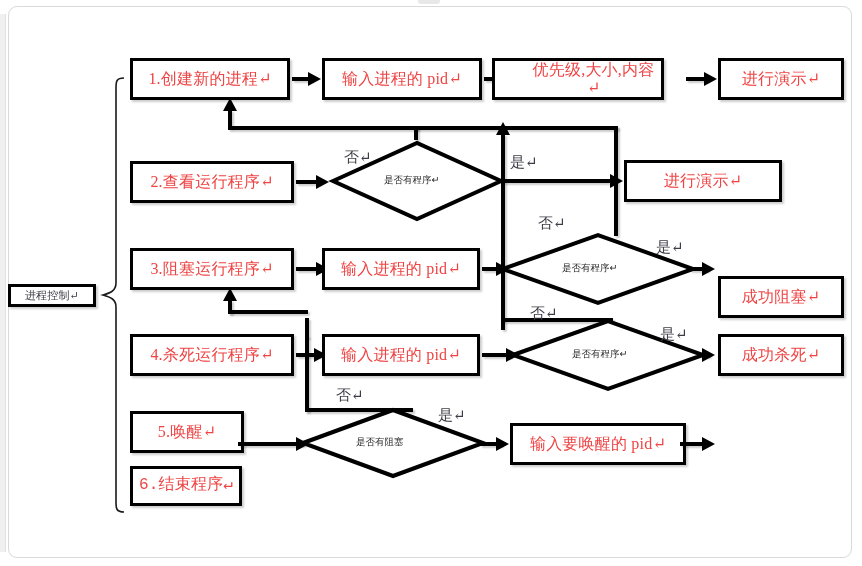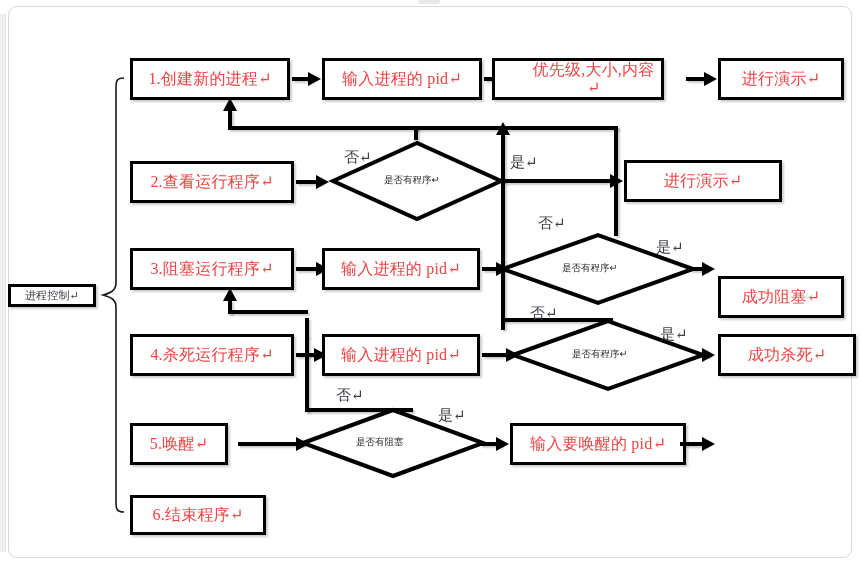--- a/index.html
+++ b/index.html
@@ -130,41 +130,41 @@
     <svg width="196" height="74" viewBox="0 0 196 74">
       <polygon points="3,37 98,3 193,37 98,71" fill="#fff" stroke="#000" stroke-width="4"></polygon>
     </svg>
     <div class="dialabel" style="left:62px;top:30px;">是否有程序↵</div>
   </div>
   <div class="yn" style="left:530px;top:304px;">否↵</div>
   <div class="yn" style="left:660px;top:325px;">是↵</div>
 
   <div class="ln lnh" style="left:700px;top:353px;width:10px;"></div>
   <div class="arrow ar" style="left:702px;top:348px;"></div>
-  <div class="node" style="left:718px;top:334px;width:138px;height:42px;">成功杀死↵</div>
+  <div class="node" style="left:718px;top:334px;width:126px;height:42px;">成功杀死↵</div>
 
   <div class="ln lnh" style="left:305px;top:408px;width:108px;"></div>
   <div class="ln lnv" style="left:305px;top:336px;height:76px;"></div>
 
-  <div class="node" style="left:130px;top:423px;width:98px;height:42px;">5.唤醒↵</div>
+  <div class="node" style="left:130px;top:411px;width:114px;height:42px;">5.唤醒↵</div>
   <div class="ln lnh" style="left:238px;top:442px;width:66px;"></div>
   <div class="arrow ar" style="left:296px;top:437px;"></div>
 
   <div class="dia" style="left:300px;top:407px;">
     <svg width="186" height="72" viewBox="0 0 186 72">
       <polygon points="3,36 93,3 183,36 93,69" fill="#fff" stroke="#000" stroke-width="4"></polygon>
     </svg>
     <div class="dialabel" style="left:56px;top:29px;">是否有阻塞</div>
   </div>
   <div class="yn" style="left:336px;top:386px;">否↵</div>
   <div class="yn" style="left:438px;top:406px;">是↵</div>
 
   <div class="ln lnh" style="left:480px;top:442px;width:22px;"></div>
   <div class="arrow ar" style="left:496px;top:437px;"></div>
 
   <div class="node" style="left:510px;top:423px;width:176px;height:42px;">输入要唤醒的 pid↵</div>
   <div class="ln lnh" style="left:680px;top:442px;width:26px;"></div>
   <div class="arrow ar" style="left:702px;top:437px;"></div>
 
 
-  <div class="node" style="left:130px;top:495px;width:136px;height:40px;">6.结束程序↵</div>
+  <div class="node" style="left:130px;top:466px;width:112px;height:40px;font-family:Liberation Mono, monospace;">6.结束程序↵</div>
 
 </div>
 
 </body></html>

